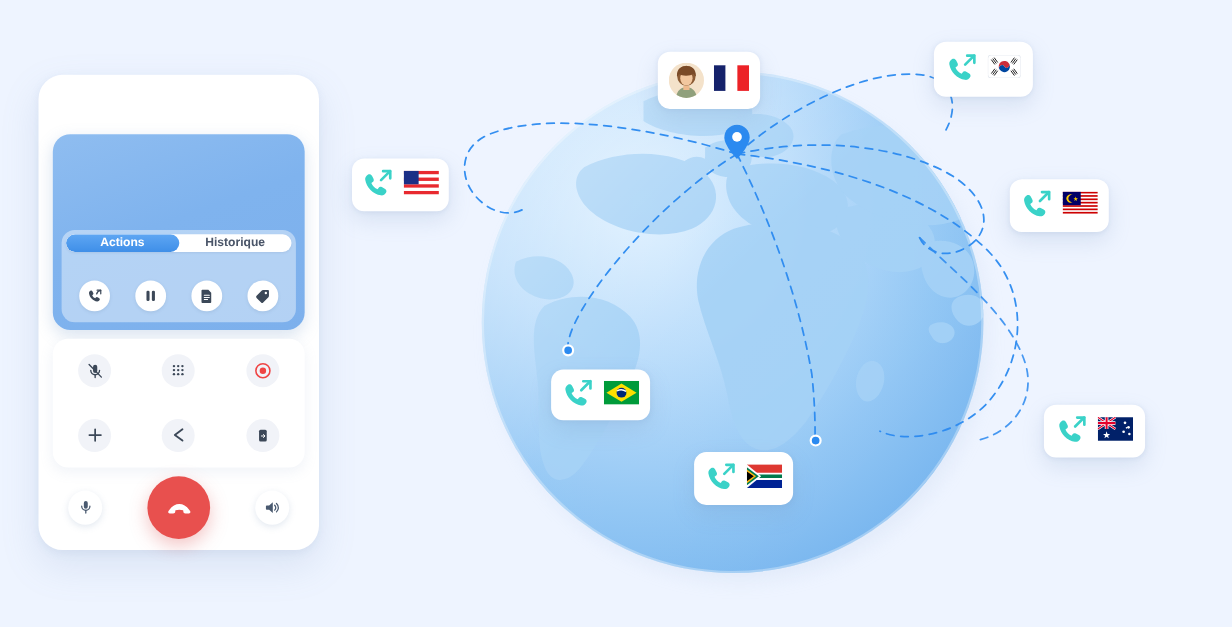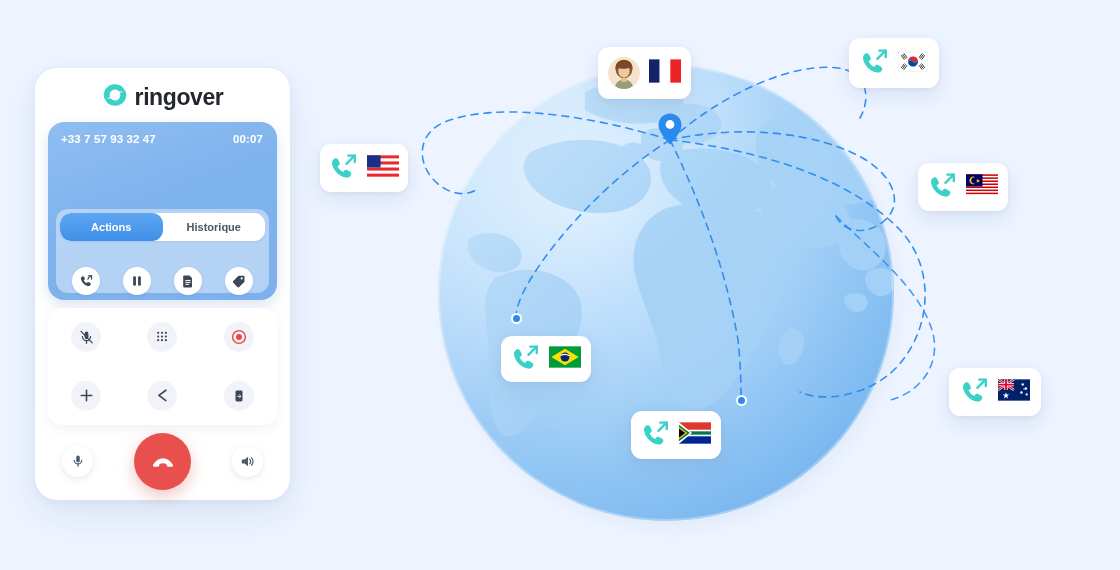--- a/index.html
+++ b/index.html
@@ -137,21 +137,21 @@
     left: 8px;
     right: 8px;
     bottom: 7px;
     height: 84px;
     background: rgba(255,255,255,0.42);
     border-radius: 12px;
   }
   .tabs {
     display: flex;
     margin: 4px 4px 12px 4px;
-    height: 28px;
+    height: 16px;
     background: #ffffff;
     border-radius: 11px;
     overflow: hidden;
     box-shadow: 0 1px 2px rgba(80,110,150,0.12);
   }
   .tab {
     flex: 1;
     display: flex;
     align-items: center;
     justify-content: center;
@@ -373,36 +373,23 @@
 
   <div class="pin">
     <svg width="24" height="32" viewBox="0 0 24 32">
       <path d="M12 0.5 C5.6 0.5 0.5 5.6 0.5 12 C0.5 20 12 31.5 12 31.5 C12 31.5 23.5 20 23.5 12 C23.5 5.6 18.4 0.5 12 0.5 Z" fill="#2b8af0"></path>
       <circle cx="12" cy="11.5" r="4.4" fill="#ffffff"></circle>
     </svg>
   </div>
 
   <div class="phone-panel">
 
-    <div class="brand-row">
-      <span>
-        <svg width="26" height="26" viewBox="0 0 26 26">
-          <path d="M13 2.2 a10.8 10.8 0 0 1 10.2 7.3 l-6.0 0 a5.3 5.3 0 0 0 -4.2 -2.1 a5.3 5.3 0 0 0 -5.3 5.3 a5.3 5.3 0 0 0 0.5 2.3 l-5.4 2.6 A10.8 10.8 0 0 1 13 2.2 Z" fill="#3ad2c8"></path>
-          <path d="M13 23.8 a10.8 10.8 0 0 1 -10.2 -7.3 l6.0 0 a5.3 5.3 0 0 0 4.2 2.1 a5.3 5.3 0 0 0 5.3 -5.3 a5.3 5.3 0 0 0 -0.5 -2.3 l5.4 -2.6 A10.8 10.8 0 0 1 13 23.8 Z" fill="#3ad2c8"></path>
-        </svg>
-      </span>
-      <span class="brand-name">ringover</span>
-    </div>
 
     <div class="call-card">
 
-      <div class="meta-row">
-        <span>+33 7 57 93 32 47</span>
-        <span>00:07</span>
-      </div>
 
       <div class="tabs-panel">
         <div class="tabs">
           <div class="tab active">Actions</div>
           <div class="tab">Historique</div>
         </div>
         <div class="action-icons">
           <div class="circle-btn">
             <svg width="15" height="15" viewBox="0 0 20 20">
               <path d="M4.2 3.2 c1.1-0.6 2.1-0.2 2.6 0.8 l0.9 1.8 c0.4 0.8 0.2 1.5-0.5 2 l-0.8 0.6 c0.7 1.7 2.1 3.1 3.8 3.8 l0.6-0.8 c0.5-0.7 1.2-0.9 2-0.5 l1.8 0.9 c1 0.5 1.4 1.5 0.8 2.6 -0.6 1.1-1.8 1.8-3.1 1.6 C7.6 15.4 3.4 11.2 2.6 6.3 2.4 5 3.1 3.8 4.2 3.2 Z" fill="#3c4858"></path>

